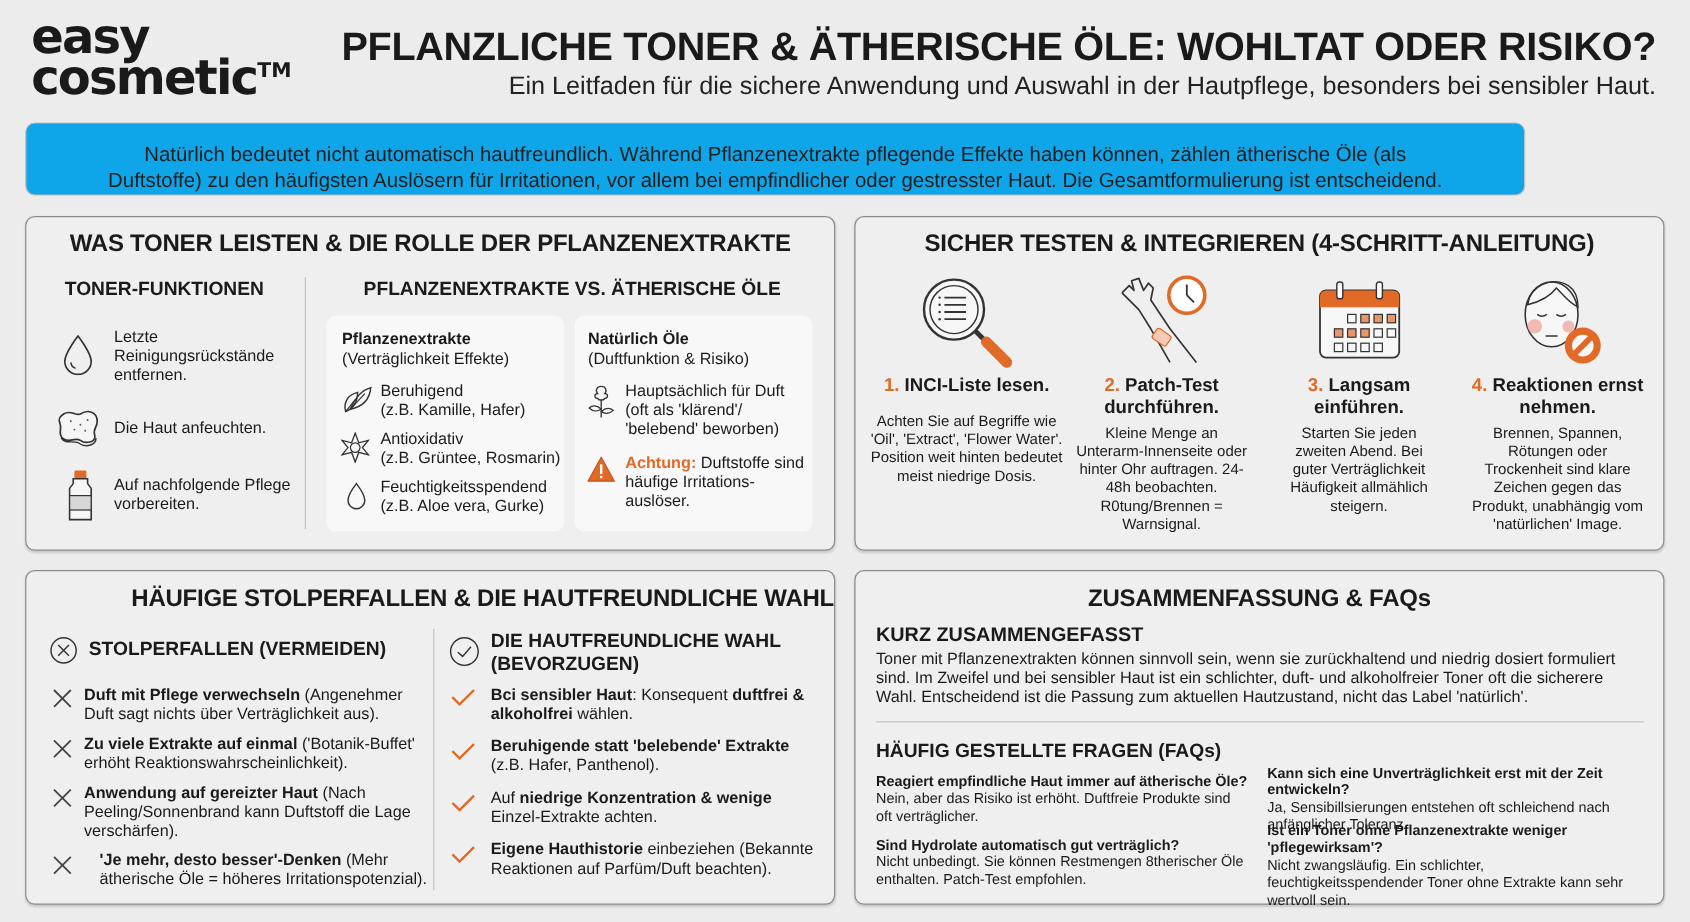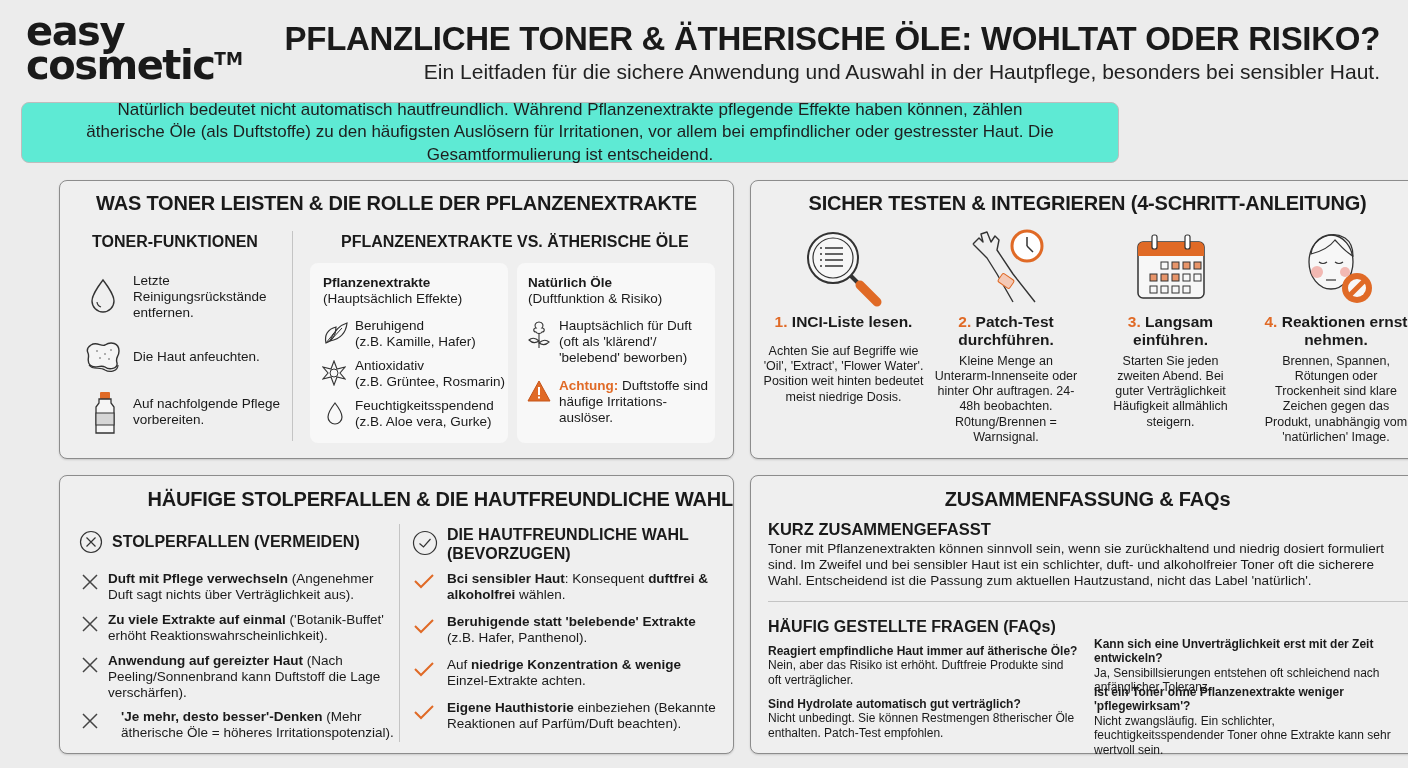--- a/index.html
+++ b/index.html
@@ -12,30 +12,29 @@
   }
   .abs { position: absolute; }
 
   
   .logo { left: 26px; top: 14px; line-height: 0.86; font-family: "DejaVu Sans", sans-serif; font-weight: 700; font-size: 40px; letter-spacing: -1.5px; color: #1a1a1a; }
   .logo .tm { font-size: 17px; vertical-align: top; position: relative; top: 4px; letter-spacing: 0; }
   .title { right: 28px; top: 20px; font-size: 33px; font-weight: 700; letter-spacing: -0.3px; text-align: right; white-space: nowrap; }
   .subtitle { right: 28px; top: 60px; font-size: 21px; text-align: right; white-space: nowrap; color: #222; }
 
   .intro {
-    left: 21px; top: 102px; width: 1098px; height: 61px;
-    border: 1px solid #bdbdbd; border-radius: 8px; background: #5eead4;
-    display: flex; align-items: center; justify-content: center; text-align: center;
+    left: 21px; top: 102px; width: 1250px; height: 61px;
+    border: 1px solid #bdbdbd; border-radius: 8px; background: #0ea5e9;
+    display: flex; align-items: flex-end; justify-content: center; text-align: center;
     font-size: 17px; line-height: 1.3; padding: 0 60px; color: #1e1e1e;
   }
 
   .panel {
     border: 1.5px solid #8c8c8c; border-radius: 8px; background: #efefef;
     box-shadow: 0 1px 2px rgba(0,0,0,0.15);
-    margin-left: 38px;
   }
   .panel-title { position: absolute; left: 0; right: 0; text-align: center; font-weight: 700; font-size: 20px; letter-spacing: -0.2px; white-space: nowrap; }
 
   .sub-h { font-weight: 700; font-size: 16px; white-space: nowrap; }
   .small { font-size: 13.5px; line-height: 1.2; }
   .orange { color: #e06a26; }
   b { font-weight: 700; }
 
   .vline { width: 1px; background: #c4c4c4; }
   .card { background: #f8f8f8; border-radius: 8px; }
@@ -98,21 +97,21 @@
       </svg>
   </div>
   <div class="li" style="left:73px; top:215px; width:160px;">Auf nachfolgende Pflege vorbereiten.</div>
 
   <div class="abs vline" style="left:232px; top:50px; height:210px;"></div>
 
   <div class="abs sub-h" style="left:281px; top:52px;">PFLANZENEXTRAKTE VS. ÄTHERISCHE ÖLE</div>
 
   <div class="abs card" style="left:250px; top:82px; width:198px; height:180px;">
     <div class="abs small" style="left:13px; top:12px; font-weight:700;">Pflanzenextrakte</div>
-    <div class="abs small" style="left:13px; top:28px;">(Hauptsächlich Effekte)</div>
+    <div class="abs small" style="left:13px; top:28px;">(Verträglichkeit Effekte)</div>
 
     <div class="abs" style="left:10px; top:58px;">
       <svg width="28" height="24" viewBox="0 0 28 24">
           <path d="M6 22 C4 14 8 8 16 6 C16 14 12 20 6 22Z" fill="none" stroke="#333" stroke-width="1.2"></path>
           <path d="M10 20 C14 10 20 4 27 2 C26 12 20 18 10 20Z" fill="none" stroke="#333" stroke-width="1.2"></path>
           <path d="M6 22 L14 12 M10 20 L22 7" stroke="#333" stroke-width="1"></path>
         </svg>
     </div>
     <div class="abs small" style="left:45px; top:55px;">Beruhigend</div>
     <div class="abs small" style="left:45px; top:71px;">(z.B. Kamille, Hafer)</div>

